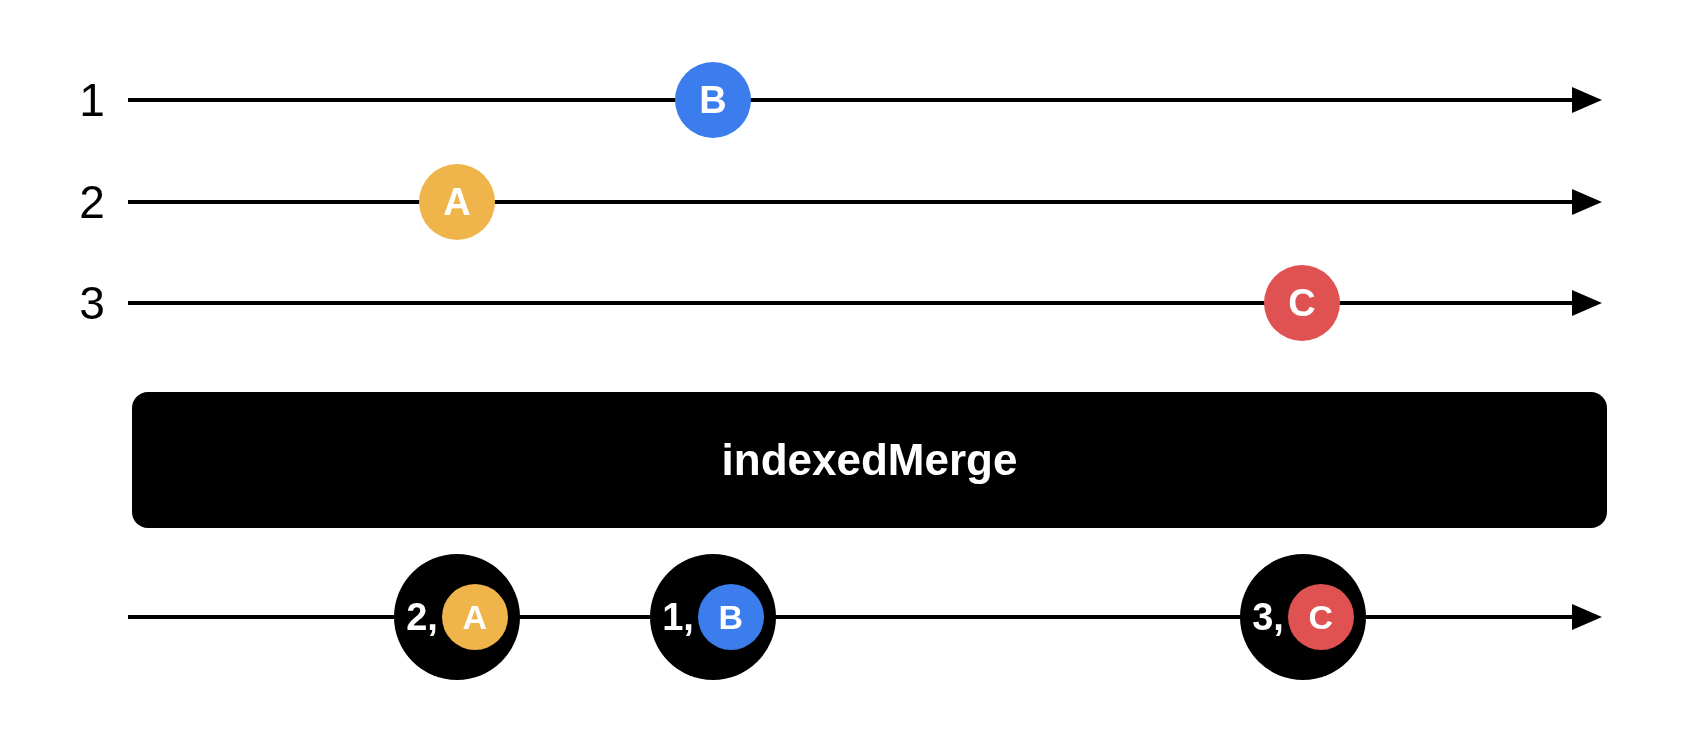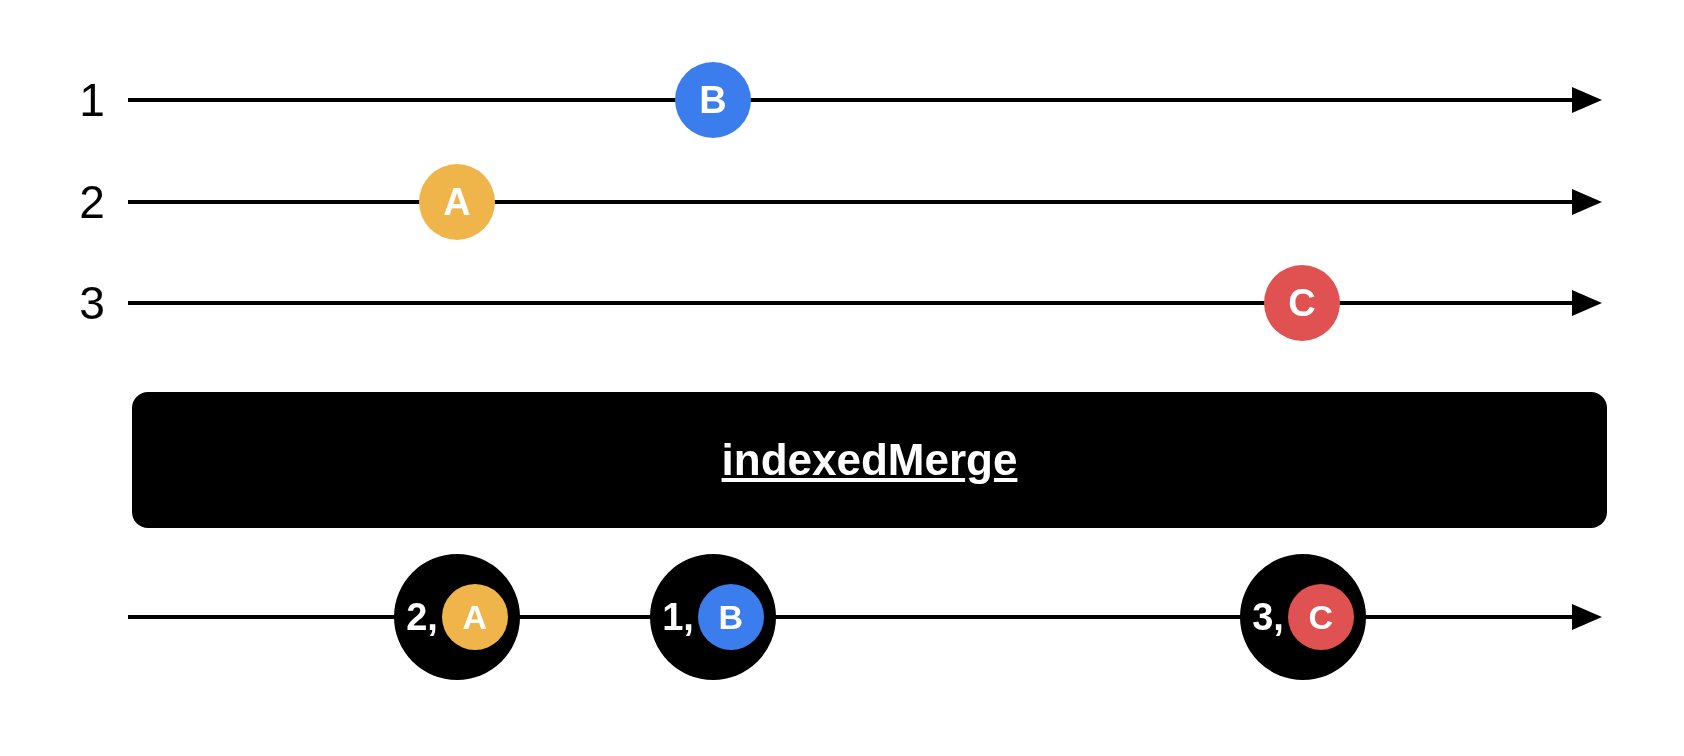--- a/index.html
+++ b/index.html
@@ -130,21 +130,21 @@
   <div>
     <span class="tl-label" style="left:92px; top:303px;">3</span>
     <div class="tl-line" style="top:301px;"></div>
     <div class="arrowhead" style="top:290px;"></div>
     <div class="marble" style="left: 1302px; top: 303px; background-color: rgb(224, 82, 82);">
       <span>C</span>
     </div>
   </div>
 
   <div class="op-box" style="background-color: rgb(0, 0, 0);">
-    <span class="op-label" style="color: rgb(255, 255, 255); text-decoration: underline;">indexedMerge</span>
+    <span class="op-label" style="color: rgb(255, 255, 255);">indexedMerge</span>
   </div>
 
   <div>
     <div class="tl-line" style="top:615px;"></div>
     <div class="arrowhead" style="top:604px;"></div>
 
     <div class="out-marble" style="left:457px; top:617px;">
       <span class="out-index">2,</span>
       <span class="inner-marble" style="background-color: rgb(239, 181, 74);">A</span>
     </div>

